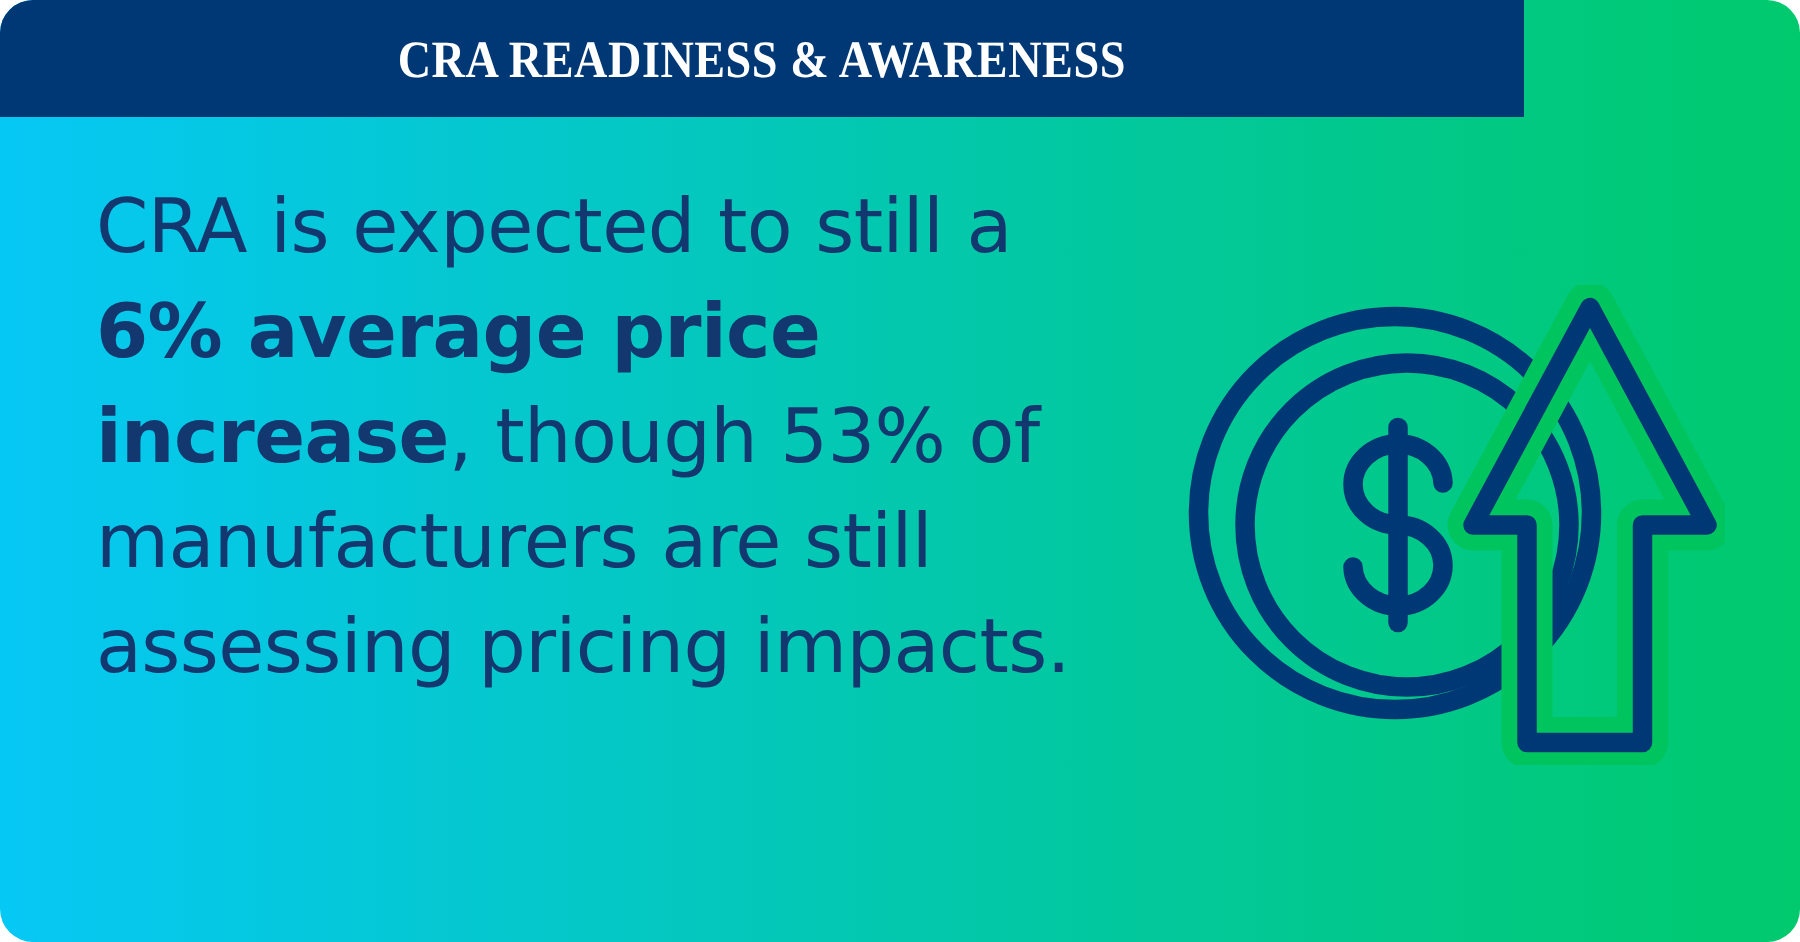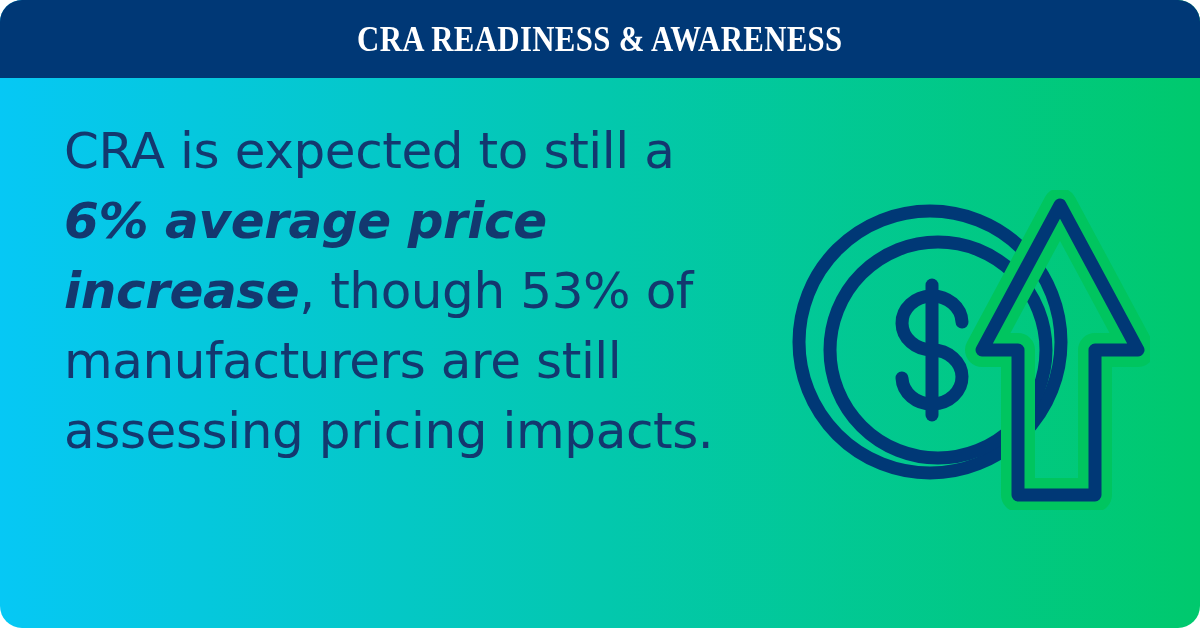--- a/index.html
+++ b/index.html
@@ -21,21 +21,21 @@
     border-radius: 22px;
     overflow: hidden;
     background: linear-gradient(90deg, #06c8f5 0%, #03c8ae 50%, #00c96d 100%);
   }
 
   
   .header-bar {
     position: absolute;
     left: 0;
     top: 0;
-    width: 1200px;
+    width: 1016px;
     height: 78px;
     background: #003876;
     display: flex;
     align-items: center;
     justify-content: center;
     box-sizing: border-box;
   }
   .header-title {
     color: #ffffff;
     font-family: "Liberation Serif", "DejaVu Serif", serif;
@@ -57,21 +57,20 @@
     width: 700px;
     color: #13386f;
     font-family: "DejaVu Sans", "Liberation Sans", sans-serif;
     font-size: 50px;
     line-height: 70px;
     font-weight: 400;
     letter-spacing: -0.4px;
   }
   .body-text .em {
     font-weight: 700;
-    font-style: italic;
   }
 
   
   .icon-wrap {
     position: absolute;
     left: 790px;
     top: 190px;
     width: 360px;
     height: 320px;
   }

